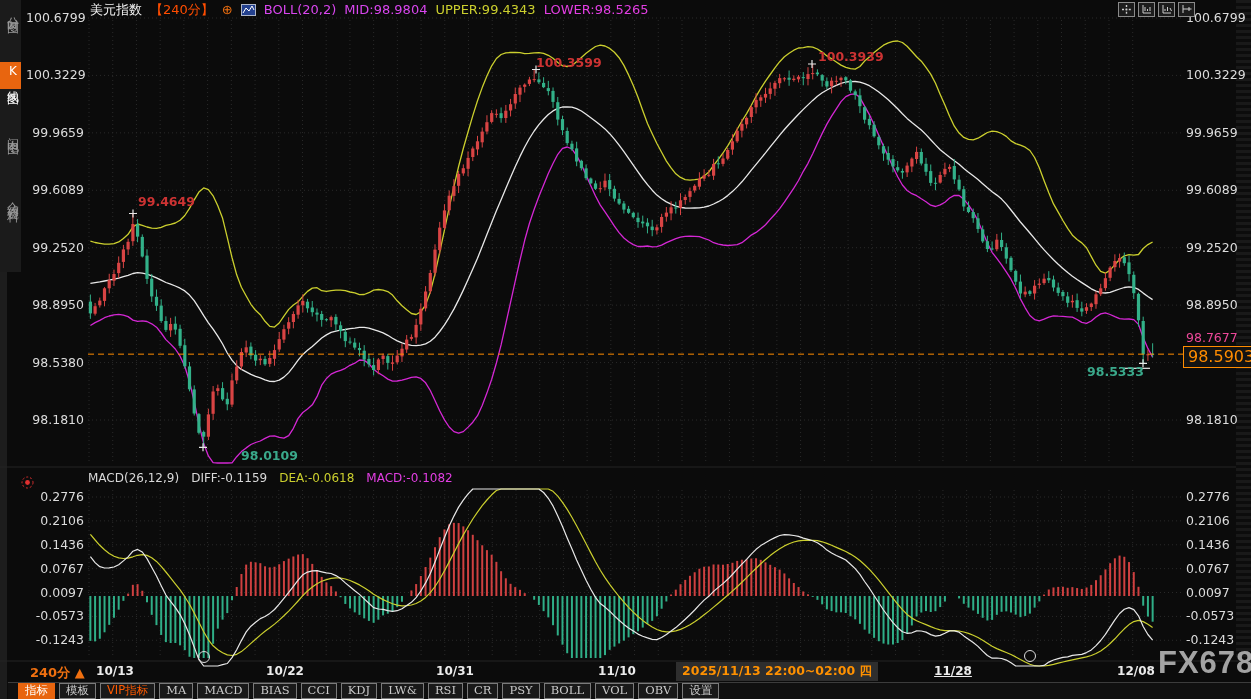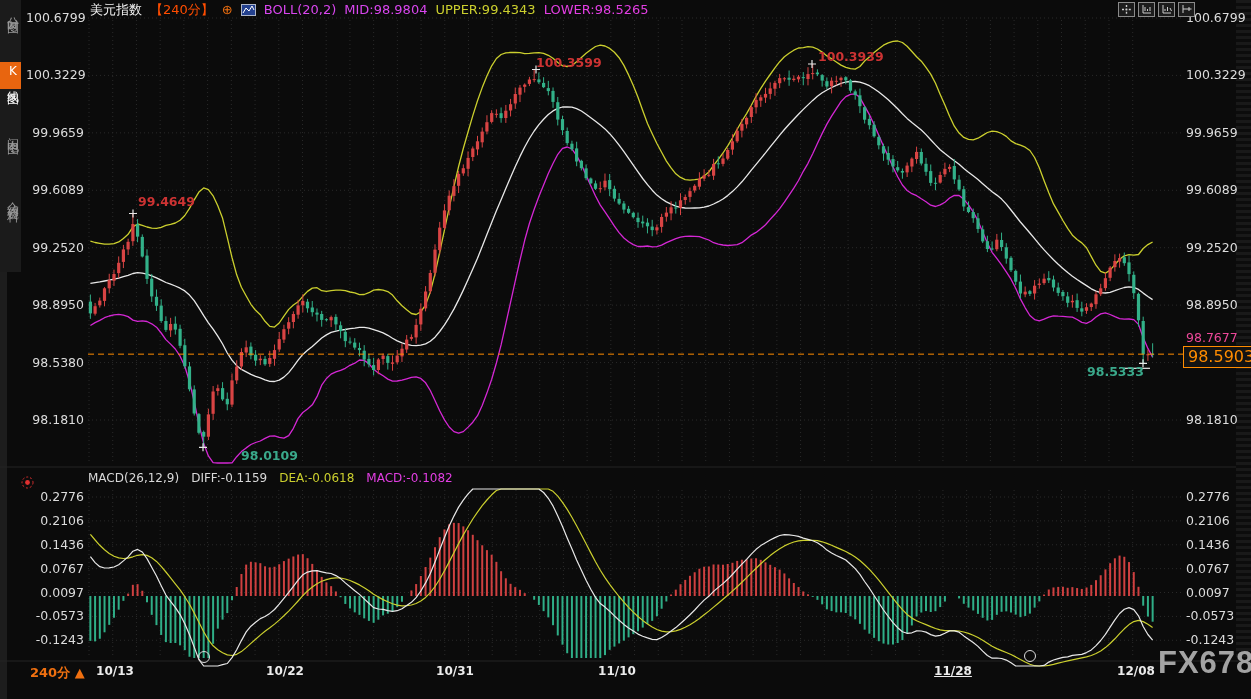--- a/index.html
+++ b/index.html
@@ -926,25 +926,44 @@
     <circle cx="7.5" cy="7.5" r="2.4" fill="#e03030"></circle>
       </svg>
   </span>
 
   <div id="prevmark">98.7677</div>
   <div id="lastmark">98.5903</div>
 
   <div id="period">
     <span>240分</span> <span>▲</span>
   </div>
+  <div id="xhl">2025/11/13 22:00~02:00 四</div>
 
   <div id="wm">FX678</div>
 
   <div id="rightstrip"></div>
 
+  <div id="toolbar">
+      <div class="tbi active">指标</div>
+      <div class="tbi cn">模板</div>
+      <div class="tbi vip">VIP指标</div>
+      <div class="tbi en">MA</div>
+      <div class="tbi en">MACD</div>
+      <div class="tbi en">BIAS</div>
+      <div class="tbi en">CCI</div>
+      <div class="tbi en">KDJ</div>
+      <div class="tbi en">LW&amp;</div>
+      <div class="tbi en">RSI</div>
+      <div class="tbi en">CR</div>
+      <div class="tbi en">PSY</div>
+      <div class="tbi en">BOLL</div>
+      <div class="tbi en">VOL</div>
+      <div class="tbi en">OBV</div>
+      <div class="tbi cn">设置</div>
+    </div>
 
 <div class="axlab" style="left: 26px; top: 11px;">100.6799</div>
     <div class="axlab right" style="left: 1186px; top: 11px;">100.6799</div>
     <div class="axlab" style="left: 26px; top: 68.4286px;">100.3229</div>
     <div class="axlab right" style="left: 1186px; top: 68.4286px;">100.3229</div>
     <div class="axlab" style="left: 26px; top: 125.857px;">99.9659</div>
     <div class="axlab right" style="left: 1186px; top: 125.857px;">99.9659</div>
     <div class="axlab" style="left: 26px; top: 183.286px;">99.6089</div>
     <div class="axlab right" style="left: 1186px; top: 183.286px;">99.6089</div>
     <div class="axlab" style="left: 26px; top: 240.714px;">99.2520</div>

